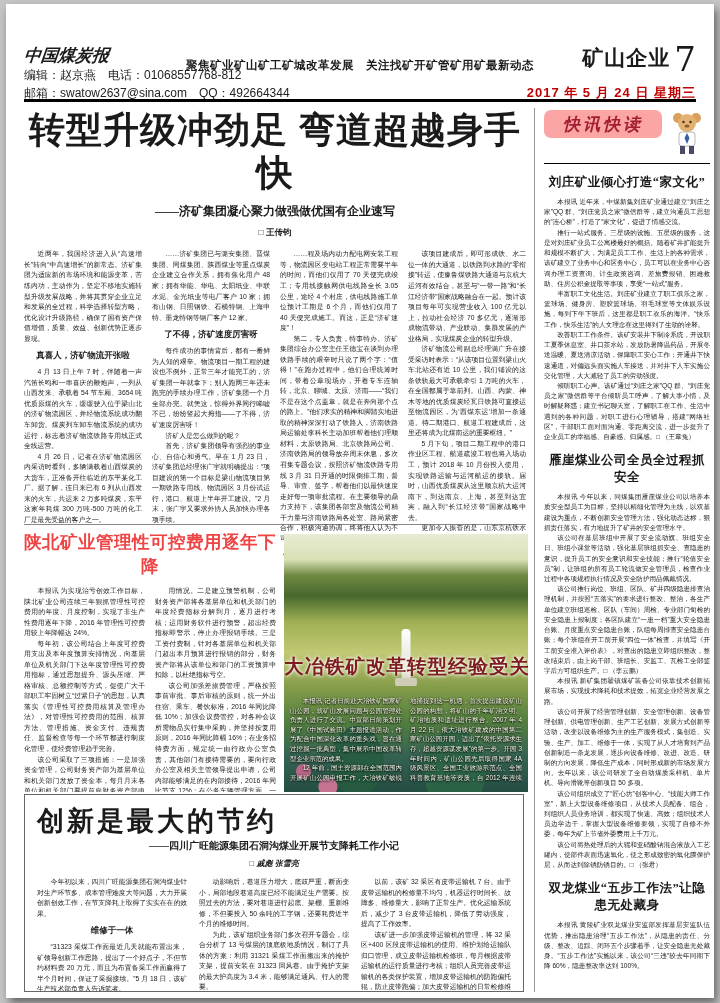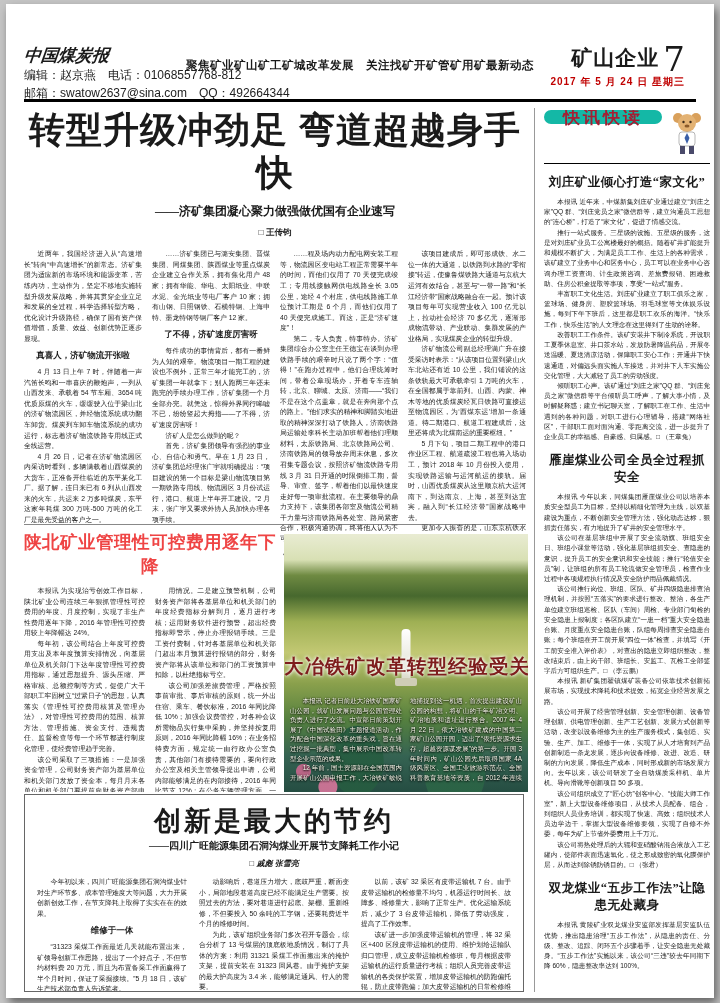--- a/index.html
+++ b/index.html
@@ -7,25 +7,25 @@
        font-family:"Liberation Sans",sans-serif;color:#1a1a1a;overflow:hidden;}
   .sheet{position:absolute;left:6px;top:4px;width:708px;height:994px;background:#fff;
          box-shadow:3px 5px 9px rgba(0,0,0,.5);}
   
   .masthead{position:absolute;left:18px;top:40px;width:672px;height:54px;}
   .logo{position:absolute;left:0;top:0;font-family:"Liberation Serif",serif;
         font-style:italic;font-weight:bold;font-size:17px;transform:skewX(-6deg);}
   .editor-lines{position:absolute;left:0;top:22px;font-size:12px;line-height:1.5;color:#222;white-space:nowrap;}
   .slogan{position:absolute;left:50%;top:14px;transform:translateX(-50%);
           font-size:11.5px;font-weight:bold;white-space:nowrap;letter-spacing:.5px;}
-  .section-block{position:absolute;right:11px;top:0;text-align:right;}
+  .section-block{position:absolute;right:0;top:0;text-align:right;}
   .section-name{font-size:21px;font-weight:bold;letter-spacing:1px;display:inline-block;vertical-align:top;}
   .page-no{font-family:"DejaVu Serif",serif;font-weight:normal;font-size:34px;line-height:.9;
            display:inline-block;margin-left:4px;}
-  .date-line{font-size:10px;color:#c00000;font-weight:bold;margin-top:0;letter-spacing:1px;}
+  .date-line{font-size:13px;color:#c00000;font-weight:bold;margin-top:9px;letter-spacing:1px;}
   .head-rule{position:absolute;left:18px;top:95px;width:672px;height:3px;background:#000;}
   
   .v-divider{position:absolute;left:528px;top:104px;width:1px;height:884px;background:#999;}
   .h-divider{position:absolute;left:18px;top:520px;width:502px;height:1px;background:#888;}
   
   .main-art{position:absolute;left:18px;top:102px;width:502px;height:416px;}
   .main-headline{font-size:36px;font-weight:bold;text-align:center;letter-spacing:1px;
                  font-family:"Liberation Sans",sans-serif;line-height:1.2;margin:2px 0 0;}
   .main-sub{font-size:12px;font-weight:bold;text-align:center;margin-top:9px;
             font-family:"Liberation Serif",serif;}
@@ -56,30 +56,30 @@
   .photo-title{position:absolute;left:0;right:0;top:46%;text-align:center;font-weight:bold;
           font-size:19.5px;font-family:"Liberation Serif",serif;color:#7e1d1d;letter-spacing:1px;
           text-shadow:0 0 3px #fff,0 0 5px #fff;white-space:nowrap;}
   .photo-caption{position:absolute;left:6px;right:6px;bottom:4px;height:92px;overflow:hidden;
           column-count:2;column-gap:8px;font-size:6.4px;line-height:1.5;text-align:justify;
           color:#fdfdef;text-shadow:0 0 2px #000,0 1px 2px #000;}
   .photo-caption p{margin:0;text-indent:2em;}
   
   .innov{position:absolute;left:18px;top:790px;width:500px;height:198px;border:1px solid #666;
          box-sizing:border-box;padding:8px 12px;overflow:hidden;}
-  .in-headline{font-size:27px;font-weight:bold;text-align:center;font-family:"Liberation Serif",serif;
+  .in-headline{font-size:27px;font-weight:bold;font-family:"Liberation Serif",serif;
                letter-spacing:3px;margin:0;}
   .in-sub{font-size:10px;font-weight:bold;text-align:center;margin-top:0;font-family:"Liberation Serif",serif;}
   .in-byline{font-size:8px;text-align:center;margin-top:5px;font-weight:bold;font-style:italic;}
   .in-cols{display:flex;gap:12px;margin-top:8px;height:118px;overflow:hidden;}
   
   .briefs{position:absolute;left:538px;top:106px;width:166px;height:882px;overflow:hidden;}
   .briefs-head{display:flex;align-items:flex-start;gap:6px;}
-  .briefs-badge{background:#14b8a6;border-radius:7px;width:118px;height:14px;display:flex;
-                align-items:center;justify-content:center;}
+  .briefs-badge{background:#fca5a5;border-radius:7px;width:118px;height:28px;display:flex;
+                align-items:center;justify-content:center;font-style:italic;}
   .briefs-badge span{color:#a31f33;font-weight:bold;font-size:17px;letter-spacing:3px;
                 font-family:"Liberation Serif",serif;}
   .briefs-rule{height:1px;background:#000;margin:7px 0 4px;}
   .brief h3{font-size:12.5px;font-weight:bold;text-align:center;margin:10px 0 6px;
             font-family:"Liberation Serif",serif;letter-spacing:.5px;}
   .brief .bodytext{font-size:6.6px;}
 </style>
 </head>
 <body>
 

